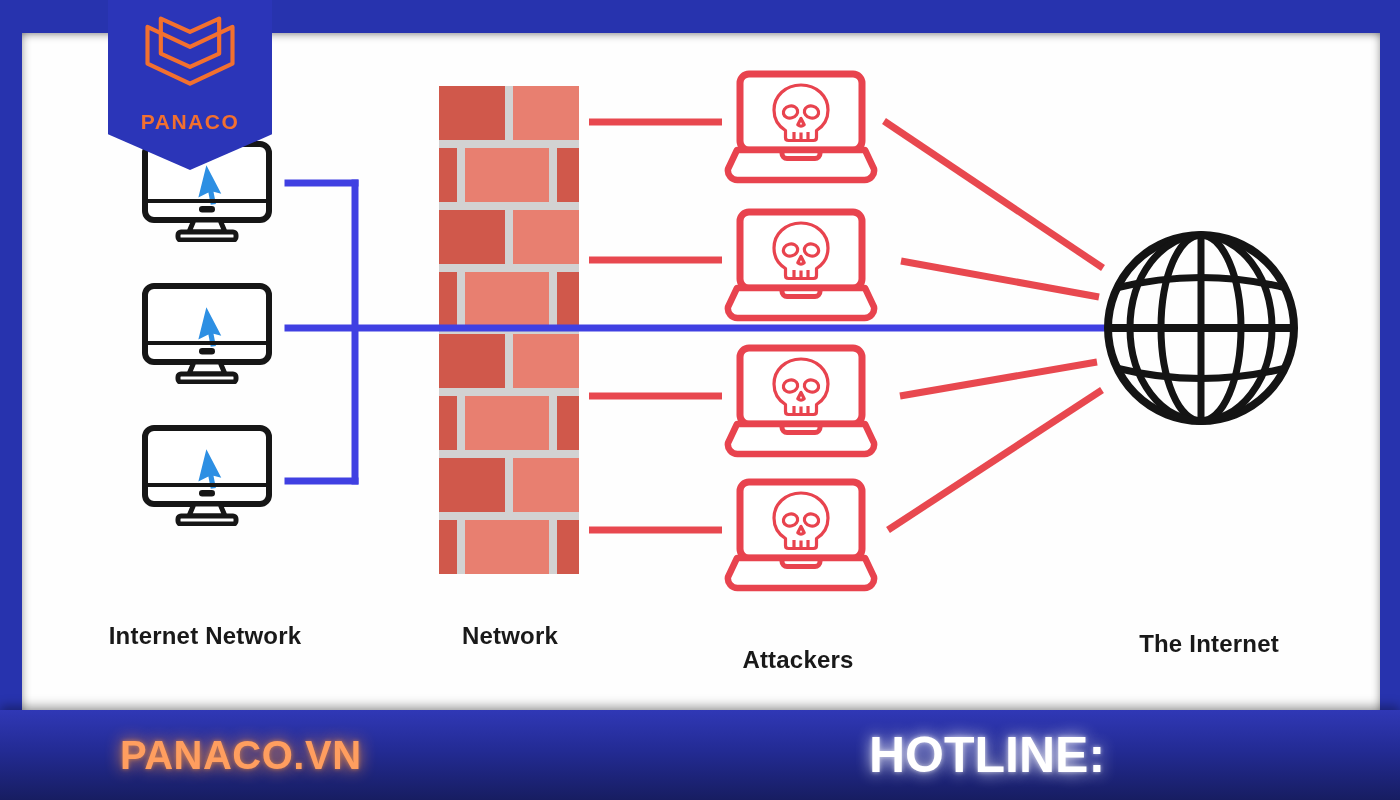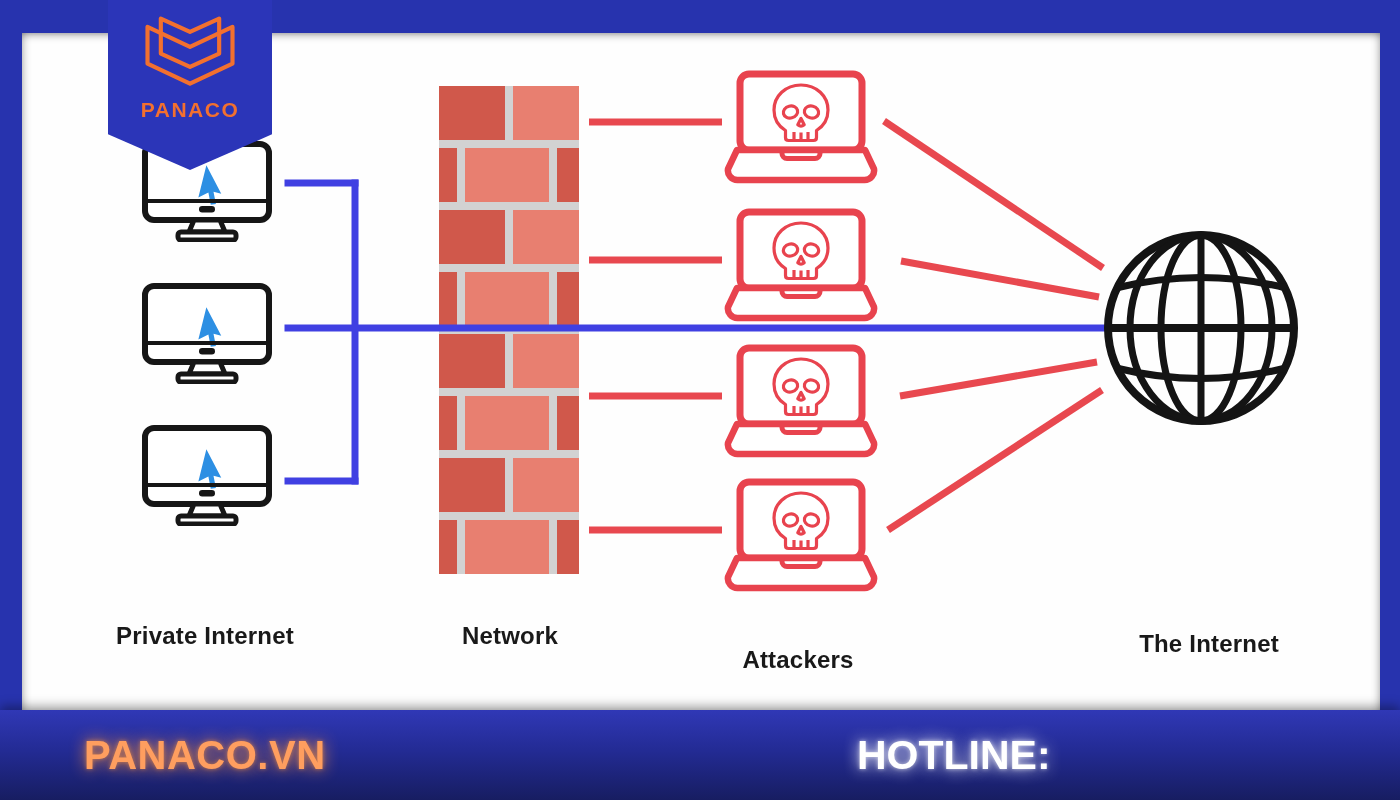--- a/index.html
+++ b/index.html
@@ -38,41 +38,41 @@
   
   .badge{
     position:absolute;left:108px;top:0;width:164px;height:170px;z-index:6;
     background:var(--badge-blue,#2b35b8);
     clip-path:polygon(0 0,100% 0,100% 79%,50% 100%,0 79%);
     display:flex;flex-direction:column;align-items:center;
   }
   .badge .book{margin-top:14px;}
   .badge .logo-text{
     color:var(--logo-orange,#f2702f);font-size:21px;font-weight:700;
-    letter-spacing:1.5px;margin-top:4px;
+    letter-spacing:1.5px;margin-top:16px;
   }
   
   .caption{
     position:absolute;z-index:4;transform:translateX(-50%);
     font-size:24px;font-weight:700;color:var(--icon-black,#191919);
     letter-spacing:.2px;white-space:nowrap;
   }
   
   .bottom-bar{
     position:absolute;left:0;top:710px;width:1400px;height:90px;z-index:7;
     background:linear-gradient(180deg,#3038b6 0%,#232b94 45%,#171d61 100%);
     box-shadow:0 -4px 10px rgba(0,0,0,.35);
   }
-  .bottom-bar>div{position:absolute;top:50%;transform:translateY(-50%);white-space:nowrap;}
+  .bottom-bar>div{position:absolute;top:50%;transform:translateY(-50%);white-space:nowrap;margin-left:36px;}
   .site-url{
     left:84px;font-size:40px;font-weight:700;letter-spacing:.5px;
     color:var(--url-orange,#ff9e5f);text-shadow:0 0 16px rgba(255,150,60,.95),0 0 4px rgba(255,150,60,.6);
   }
   .hotline-label{
-    left:857px;font-size:41px;font-weight:700;
+    left:833px;font-size:50px;font-weight:700;
     color:#ffffff;text-shadow:0 0 15px rgba(255,255,255,.95),0 0 4px rgba(255,255,255,.6);
   }
   .hotline-number{
     left:1086px;font-size:41px;font-weight:700;
     color:var(--phone-orange,#f2925c);text-shadow:0 0 15px rgba(255,150,70,.95),0 0 4px rgba(255,150,70,.6);
   }
 </style>
 </head>
 <body>
 
@@ -193,21 +193,21 @@
       <circle cx="97" cy="97" r="93" stroke-width="8"></circle>
       <line x1="97" y1="4" x2="97" y2="190" stroke-width="7"></line>
       <ellipse cx="97" cy="97" rx="40" ry="93" stroke-width="7"></ellipse>
       <ellipse cx="97" cy="97" rx="71" ry="93" stroke-width="7"></ellipse>
       <line x1="4" y1="97" x2="190" y2="97" stroke-width="8"></line>
       <path d="M12,57 Q97,36 182,57" stroke-width="7"></path>
       <path d="M12,137 Q97,158 182,137" stroke-width="7"></path>
     </g>
   </svg>
 
-  <div class="caption" style="left:205px;top:622px">Private Internet</div>
+  <div class="caption" style="left:205px;top:622px">Internet Network</div>
   <div class="caption" style="left:510px;top:622px">Network</div>
   <div class="caption" style="left:798px;top:646px">Attackers</div>
   <div class="caption" style="left:1209px;top:630px">The Internet</div>
 
   <div class="badge">
     <svg class="book" width="100" height="80" viewBox="0 0 120 95">
       <g fill="none" stroke="#f2702f" stroke-width="5" stroke-linejoin="round">
         <path d="M9,15 V59 L60,83 L111,59 V15 L60,39 Z"></path>
         <path d="M25,5 V47 L60,63 L95,47 V5 L60,21 Z"></path>
       </g>

